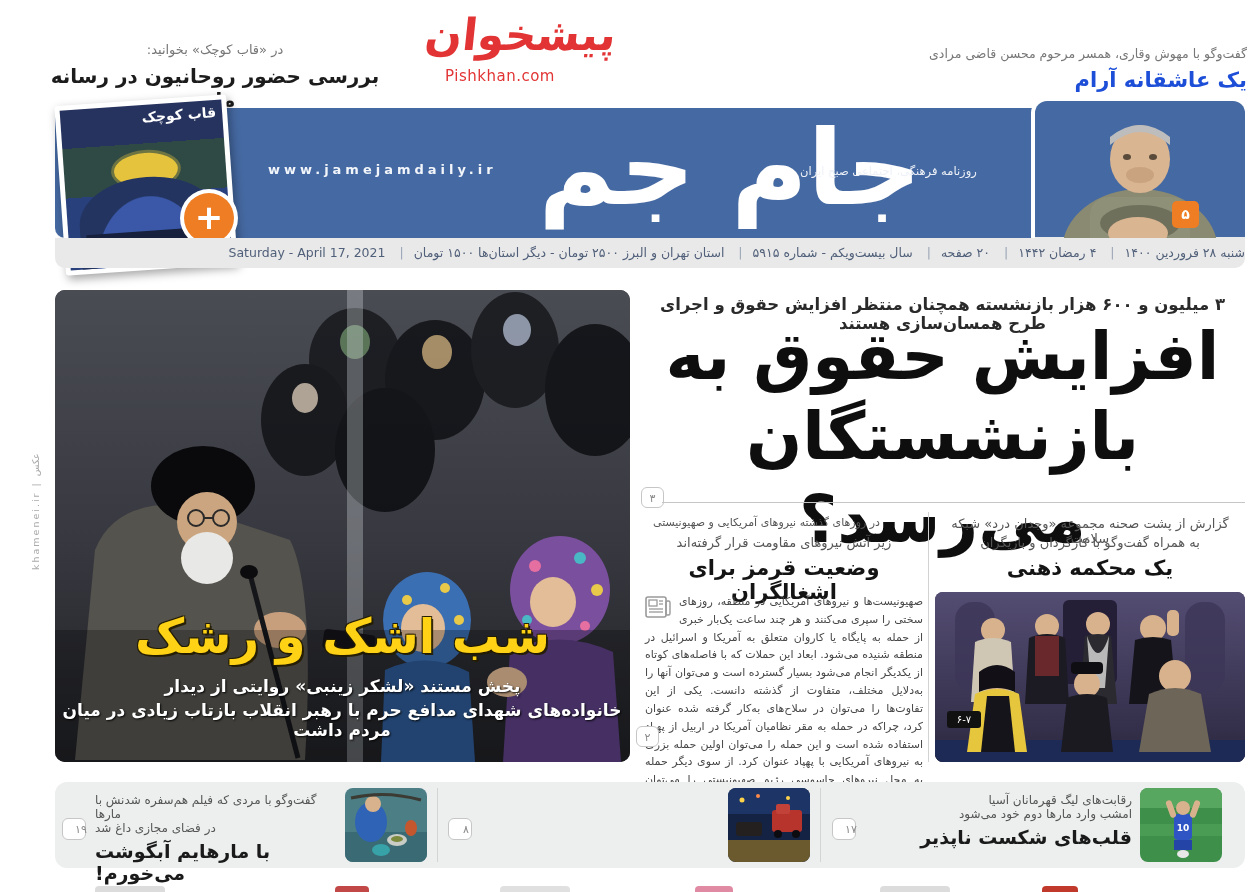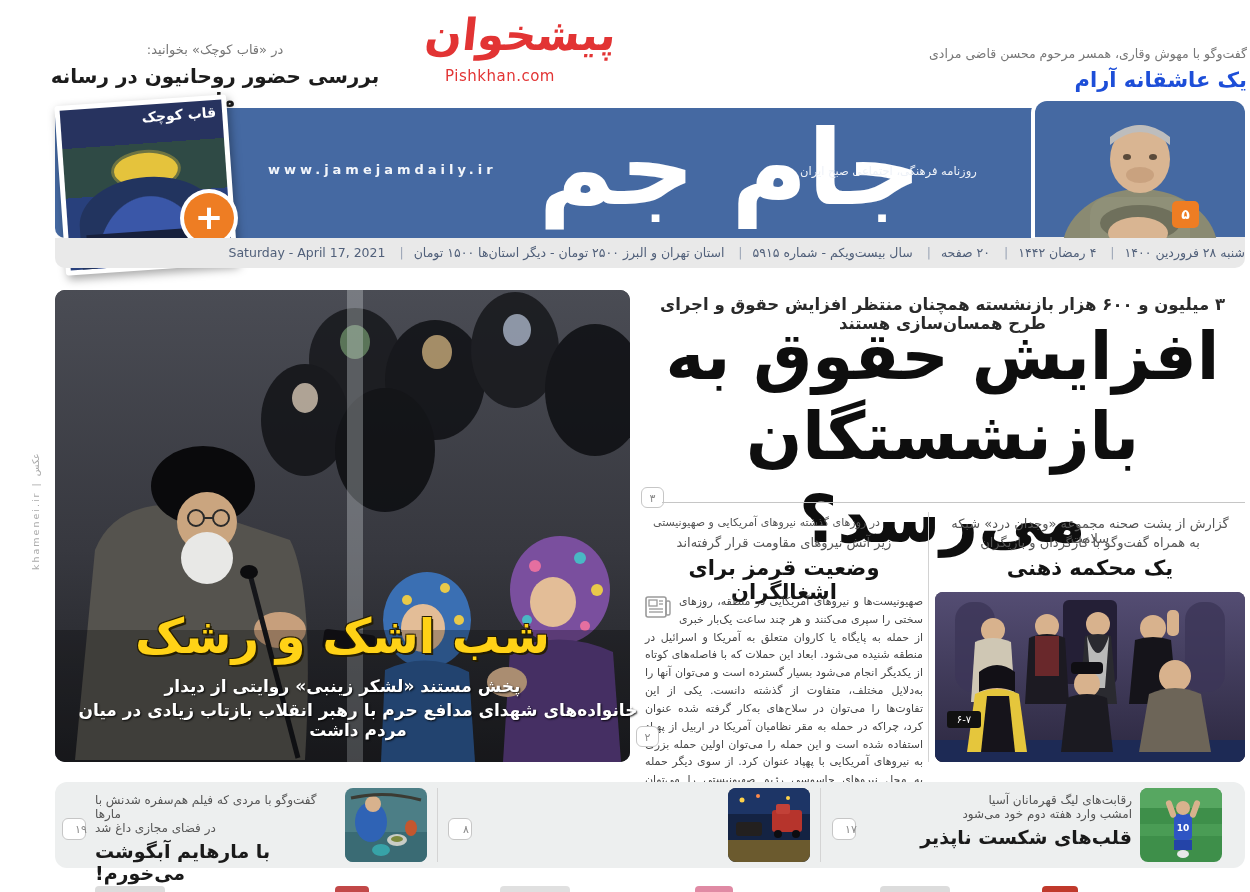--- a/index.html
+++ b/index.html
@@ -69,21 +69,21 @@
 
   
   .main-photo { left:55px; top:290px; width:575px; height:472px; border-radius:10px; overflow:hidden; background:#2f3138; }
   .photo-credit { left:30px; top:570px; width:200px; transform:rotate(-90deg); transform-origin:left top;
                   font-size:9.5px; color:#aaa; letter-spacing:2px; text-align:left; }
   .photo-title { left:90px; top:608px; width:505px; text-align:center; font-size:48px; font-weight:900; color:#ffd216;
                  text-shadow:2px 2px 0 rgba(35,28,0,.9), -1px -1px 0 rgba(35,28,0,.9), 1px -1px 0 rgba(35,28,0,.9), -1px 1px 0 rgba(35,28,0,.9); }
   .photo-cap1 { left:90px; top:676px; width:505px; text-align:center; font-size:17px; font-weight:700; color:#fff;
                 text-shadow:1px 1px 2px rgba(0,0,0,.9); }
   .photo-cap2 { left:62px; top:700px; width:560px; text-align:center; font-size:17px; font-weight:700; color:#fff;
-                text-shadow:1px 1px 2px rgba(0,0,0,.9);margin-left:16px; }
+                text-shadow:1px 1px 2px rgba(0,0,0,.9); }
 
   
   .mid-kicker1 { left:645px; top:516px; width:278px; text-align:left; font-size:11px; color:#555;margin-left:8px; }
   .mid-kicker2 { left:645px; top:535px; width:278px; text-align:center; font-size:13px; color:#555; }
   .mid-title   { left:645px; top:556px; width:278px; text-align:center; font-size:21px; font-weight:800; color:#141414; }
   .mid-body    { left:645px; top:593px; width:278px; height:164px; font-size:11px; line-height:1.62; color:#474747;
                  text-align:justify; }
   .news-icon   { float:left; width:26px; height:24px; margin:2px 8px 2px 0; }
   .col-divider { left:928px; top:512px; width:1px; height:250px; background:#d2d2d2; }
 
@@ -374,21 +374,21 @@
       <circle cx="43" cy="20" r="7" fill="#d8b28d"></circle>
       <rect x="28" y="12" width="6" height="18" rx="3" fill="#d8b28d" transform="rotate(-20 31 21)"></rect>
       <rect x="52" y="12" width="6" height="18" rx="3" fill="#d8b28d" transform="rotate(20 55 21)"></rect>
       <rect x="34" y="52" width="18" height="10" fill="#2444a8"></rect>
       <ellipse cx="43" cy="66" rx="6" ry="4" fill="#e8e8e8"></ellipse>
       <text x="43" y="43" font-size="9" font-weight="bold" fill="#fff" text-anchor="middle">10</text>
     </svg>
   </div>
   <div class="abs btext3 rtl">
     <div class="b-kick1">رقابت‌های لیگ قهرمانان آسیا</div>
-    <div class="b-kick1">امشب وارد هفته دوم خود می‌شود</div>
+    <div class="b-kick1">امشب وارد مارها دوم خود می‌شود</div>
     <div class="b-title">قلب‌های شکست ناپذیر</div>
   </div>
   <div class="abs pbadge bbadge badge17">۱۷</div>
 
   <div class="sliver" style="left:95px;  width:70px; background:#dcdcdc;"></div>
   <div class="sliver" style="left:335px; width:34px; background:#c24848;"></div>
   <div class="sliver" style="left:500px; width:70px; background:#e0e0e0;"></div>
   <div class="sliver" style="left:695px; width:38px; background:#e08aa4;"></div>
   <div class="sliver" style="left:880px; width:70px; background:#dcdcdc;"></div>
   <div class="sliver" style="left:1042px;width:36px; background:#c0392b;"></div>

